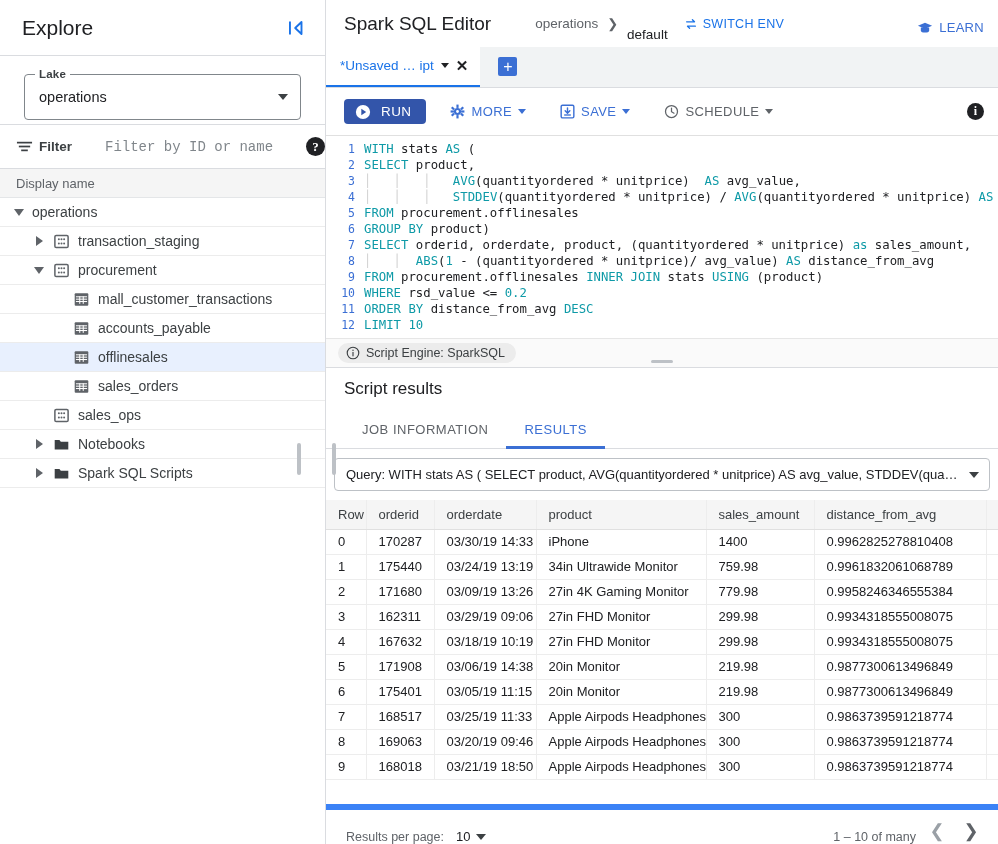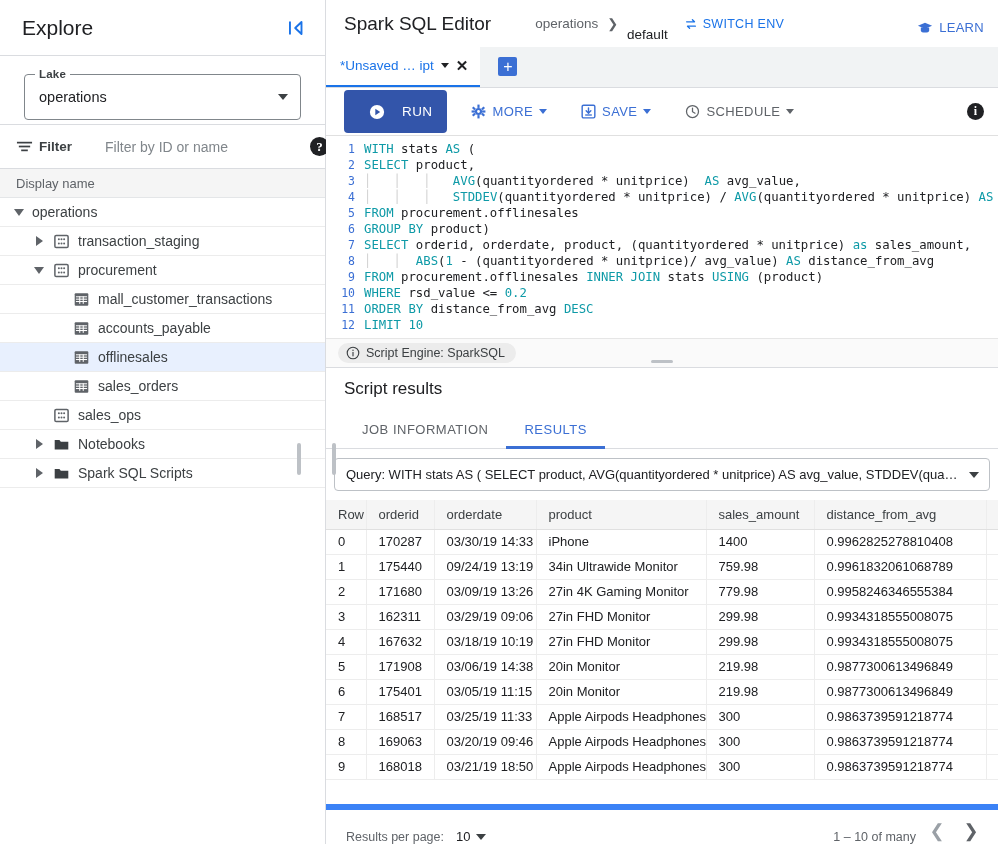--- a/index.html
+++ b/index.html
@@ -59,21 +59,21 @@
   .filter-row {
     height: 44px; flex: 0 0 44px;
     display: flex; align-items: center; padding: 0 10px 0 16px;
     border-bottom: 1px solid #dadce0; gap: 24px;
   }
   .filter-icon-wrap { display: flex; align-items: center; gap: 6px; }
   .filter-label { font-size: 13.5px; font-weight: 700; color: #3c4043; }
   .filter-input {
     flex: 1; border: none; outline: none; font-size: 14px;
     color: #202124; background: transparent; padding-left: 9px;
-    font-family: Liberation Sans, sans-serif;
+    font-family: Liberation Mono, monospace;
   }
   .filter-input::placeholder { color: #80868b; }
   .help-icon {
     width: 19px; height: 19px; border-radius: 50%;
     background: #202124; color: #fff; font-size: 13px; font-weight: 700;
     display: flex; align-items: center; justify-content: center;
     cursor: pointer; flex: 0 0 19px; font-family: "Liberation Serif", serif;
   }
   .vdiv { width: 1px; height: 24px; background: #dadce0; margin: 0 8px; }
   .cols-icon { display: flex; gap: 2px; cursor: pointer; padding: 0 6px; }
@@ -142,22 +142,22 @@
     width: 19px; height: 19px; background: #3b6fd4; color: #fff;
     border-radius: 2px; display: flex; align-items: center; justify-content: center;
     font-size: 16px; line-height: 1; margin: 0 0 11px 18px; cursor: pointer;
   }
 
   .toolbar {
     height: 48px; flex: 0 0 48px; display: flex; align-items: center;
     padding: 0 14px 0 18px; gap: 0; border-bottom: 1px solid #e0e0e0;
   }
   .run-btn {
-    background: #3355aa; color: #fff; height: 43px; border-radius: 4px;
-    display: flex; align-items: center; gap: 17px; padding: 0 15px 0 25px;
+    background: #3355aa; color: #fff; height: 25px; border-radius: 4px;
+    display: flex; align-items: center; gap: 10px; padding: 0 15px 0 11px;
     font-size: 13.5px; letter-spacing: .4px; cursor: pointer; border: none;
     font-family: "Liberation Sans", sans-serif;
   }
   .tb-btn {
     display: flex; align-items: center; gap: 6px; color: #3b6fd4;
     font-size: 13px; letter-spacing: .4px; cursor: pointer; padding: 0 10px;
     height: 31px; background: none; border: none;
     font-family: "Liberation Sans", sans-serif;
   }
   .tb-btn.muted { color: #5f6368; }
@@ -586,21 +586,21 @@
               <td>170287</td>
               <td>03/30/19 14:33</td>
               <td>iPhone</td>
               <td>1400</td>
               <td>0.9962825278810408</td>
               <td></td>
             </tr>
             <tr>
               <td class="rowidx">1</td>
               <td>175440</td>
-              <td>09/24/19 13:19</td>
+              <td>03/24/19 13:19</td>
               <td>34in Ultrawide Monitor</td>
               <td>759.98</td>
               <td>0.9961832061068789</td>
               <td></td>
             </tr>
             <tr>
               <td class="rowidx">2</td>
               <td>171680</td>
               <td>03/09/19 13:26</td>
               <td>27in 4K Gaming Monitor</td>

